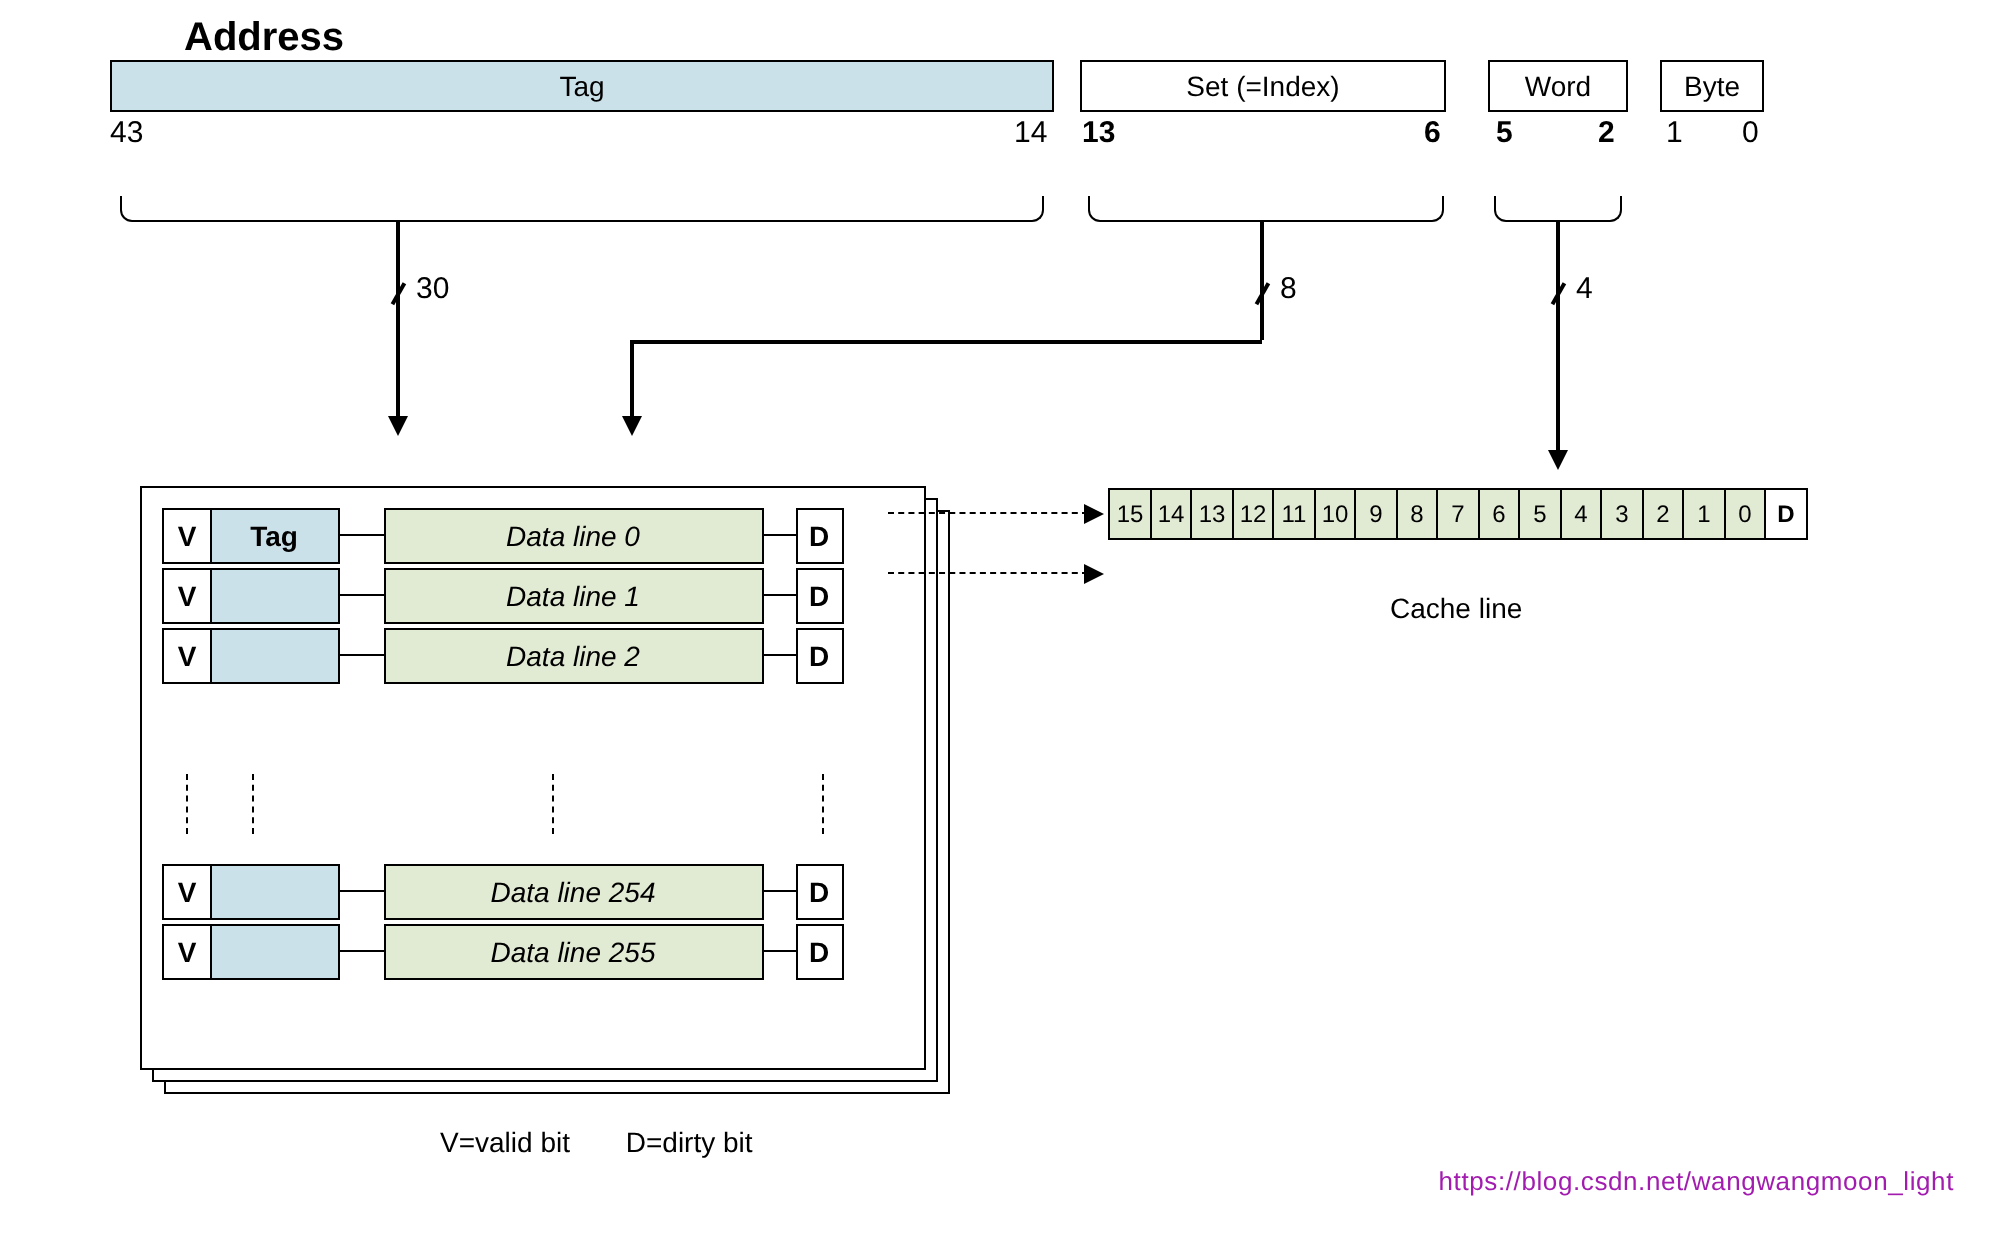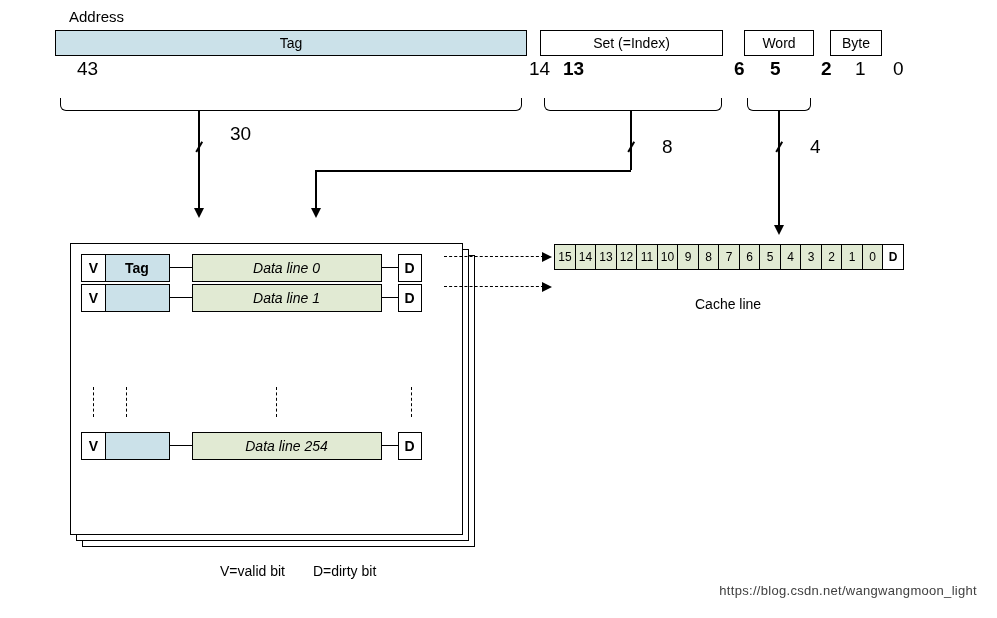--- a/index.html
+++ b/index.html
@@ -7,40 +7,40 @@
     font-family: Arial, sans-serif;
     font-size: 14px;
     color: #000;
     background: #fff;
     width: 997px;
     height: 618px;
     position: relative;
   }
   .addr-title {
     position: absolute;
-    left: 69px;
+    left: 92px;
     top: 8px;
-    font-weight: normal;
-    font-size: 15px;
+    font-weight: bold;
+    font-size: 20px;
   }
   .addr-field {
     position: absolute;
     border: 1.5px solid #000;
     height: 26px;
     display: flex;
     align-items: center;
     justify-content: center;
     box-sizing: border-box;
   }
   .tag-field { left: 55px; top: 30px; width: 472px; background: #cbe1e9; }
   .set-field { left: 540px; top: 30px; width: 183px; background: #fff; }
   .word-field { left: 744px; top: 30px; width: 70px; background: #fff; }
   .byte-field { left: 830px; top: 30px; width: 52px; background: #fff; }
 
-  .bit { position: absolute; font-size: 19px; margin-left: 22px; }
+  .bit { position: absolute; font-size: 15px; }
   .brace {
     position: absolute;
     border-bottom: 1.5px solid #000;
     border-left: 1.5px solid #000;
     border-right: 1.5px solid #000;
     height: 12px;
     border-radius: 0 0 6px 6px;
   }
 
   .arrow-line { position: absolute; background: #000; }
@@ -131,21 +131,21 @@
 
   .dashed-arrow {
     position: absolute;
     border-top: 1.5px dashed #000;
     height: 0;
   }
   .watermark {
     position: absolute;
     right: 20px;
     bottom: 20px;
-    color: #404040;
+    color: #a21caf;
     font-size: 13px;
     letter-spacing: 0.3px;
     text-align: right;
   }
 </style>
 </head>
 <body>
 
 <div class="addr-title">Address</div>
 
@@ -162,21 +162,21 @@
 <div class="bit" style="left:799px; top:58px;font-weight:bold;">2</div>
 <div class="bit" style="left:833px; top:58px;">1</div>
 <div class="bit" style="left:871px; top:58px;">0</div>
 
 <div class="brace" style="left:60px; top:98px; width:460px;"></div>
 <div class="brace" style="left:544px; top:98px; width:176px;"></div>
 <div class="brace" style="left:747px; top:98px; width:62px;"></div>
 
 <div class="arrow-line" style="left:198px; top:110px; width:1.5px; height:100px;"></div>
 <div class="slash" style="left:193px; top:146px;"></div>
-<div class="bit" style="left:208px; top:123px;text-align:center;">30</div>
+<div class="bit" style="left:208px; top:136px;text-align:center;">30</div>
 <div class="arrow-head-down" style="left:193.5px; top:208px;"></div>
 
 <div class="arrow-line" style="left:630px; top:110px; width:1.5px; height:60px;"></div>
 <div class="slash" style="left:625px; top:146px;"></div>
 <div class="bit" style="left:640px; top:136px;">8</div>
 <div class="arrow-line" style="left:315px; top:170px; width:316px; height:1.5px;"></div>
 <div class="arrow-line" style="left:315px; top:170px; width:1.5px; height:40px;"></div>
 <div class="arrow-head-down" style="left:310.5px; top:208px;"></div>
 
 <div class="arrow-line" style="left:778px; top:110px; width:1.5px; height:116px;"></div>
@@ -188,28 +188,34 @@
   <div class="stack-bg stack3"></div>
   <div class="stack-bg stack2"></div>
   <div class="stack-bg stack1">
 
     <div class="row" style="top:10px;">
       <span class="cell vcell">V</span><span class="cell tcell" style="font-weight:bold;">Tag</span><span class="gap1"></span><span class="cell dcell">Data line 0</span><span class="gap2"></span><span class="cell dirty">D</span>
     </div>
     <div class="row" style="top:40px;">
       <span class="cell vcell">V</span><span class="cell tcell"></span><span class="gap1"></span><span class="cell dcell">Data line 1</span><span class="gap2"></span><span class="cell dirty">D</span>
     </div>
+    <div class="row" style="top:70px;">
+      <span class="cell vcell">V</span><span class="cell tcell"></span><span class="gap1"></span><span class="cell dcell">Data line 2</span><span class="gap2"></span><span class="cell dirty">D</span>
+    </div>
 
     <div class="vdots" style="left:22px;  top:143px;"></div>
     <div class="vdots" style="left:55px;  top:143px;"></div>
     <div class="vdots" style="left:205px; top:143px;"></div>
     <div class="vdots" style="left:340px; top:143px;"></div>
 
     <div class="row" style="top:188px;">
       <span class="cell vcell">V</span><span class="cell tcell"></span><span class="gap1"></span><span class="cell dcell">Data line 254</span><span class="gap2"></span><span class="cell dirty">D</span>
+    </div>
+    <div class="row" style="top:218px;">
+      <span class="cell vcell">V</span><span class="cell tcell"></span><span class="gap1"></span><span class="cell dcell">Data line 255</span><span class="gap2"></span><span class="cell dirty">D</span>
     </div>
   </div>
 </div>
 
 <div class="dashed-arrow" style="left:444px; top:256px; width:100px;"></div>
 <div class="arrow-head-right" style="left:542px; top:251.5px;"></div>
 <div class="dashed-arrow" style="left:444px; top:286px; width:100px;"></div>
 <div class="arrow-head-right" style="left:542px; top:281.5px;"></div>
 
 <div class="cache-line">

